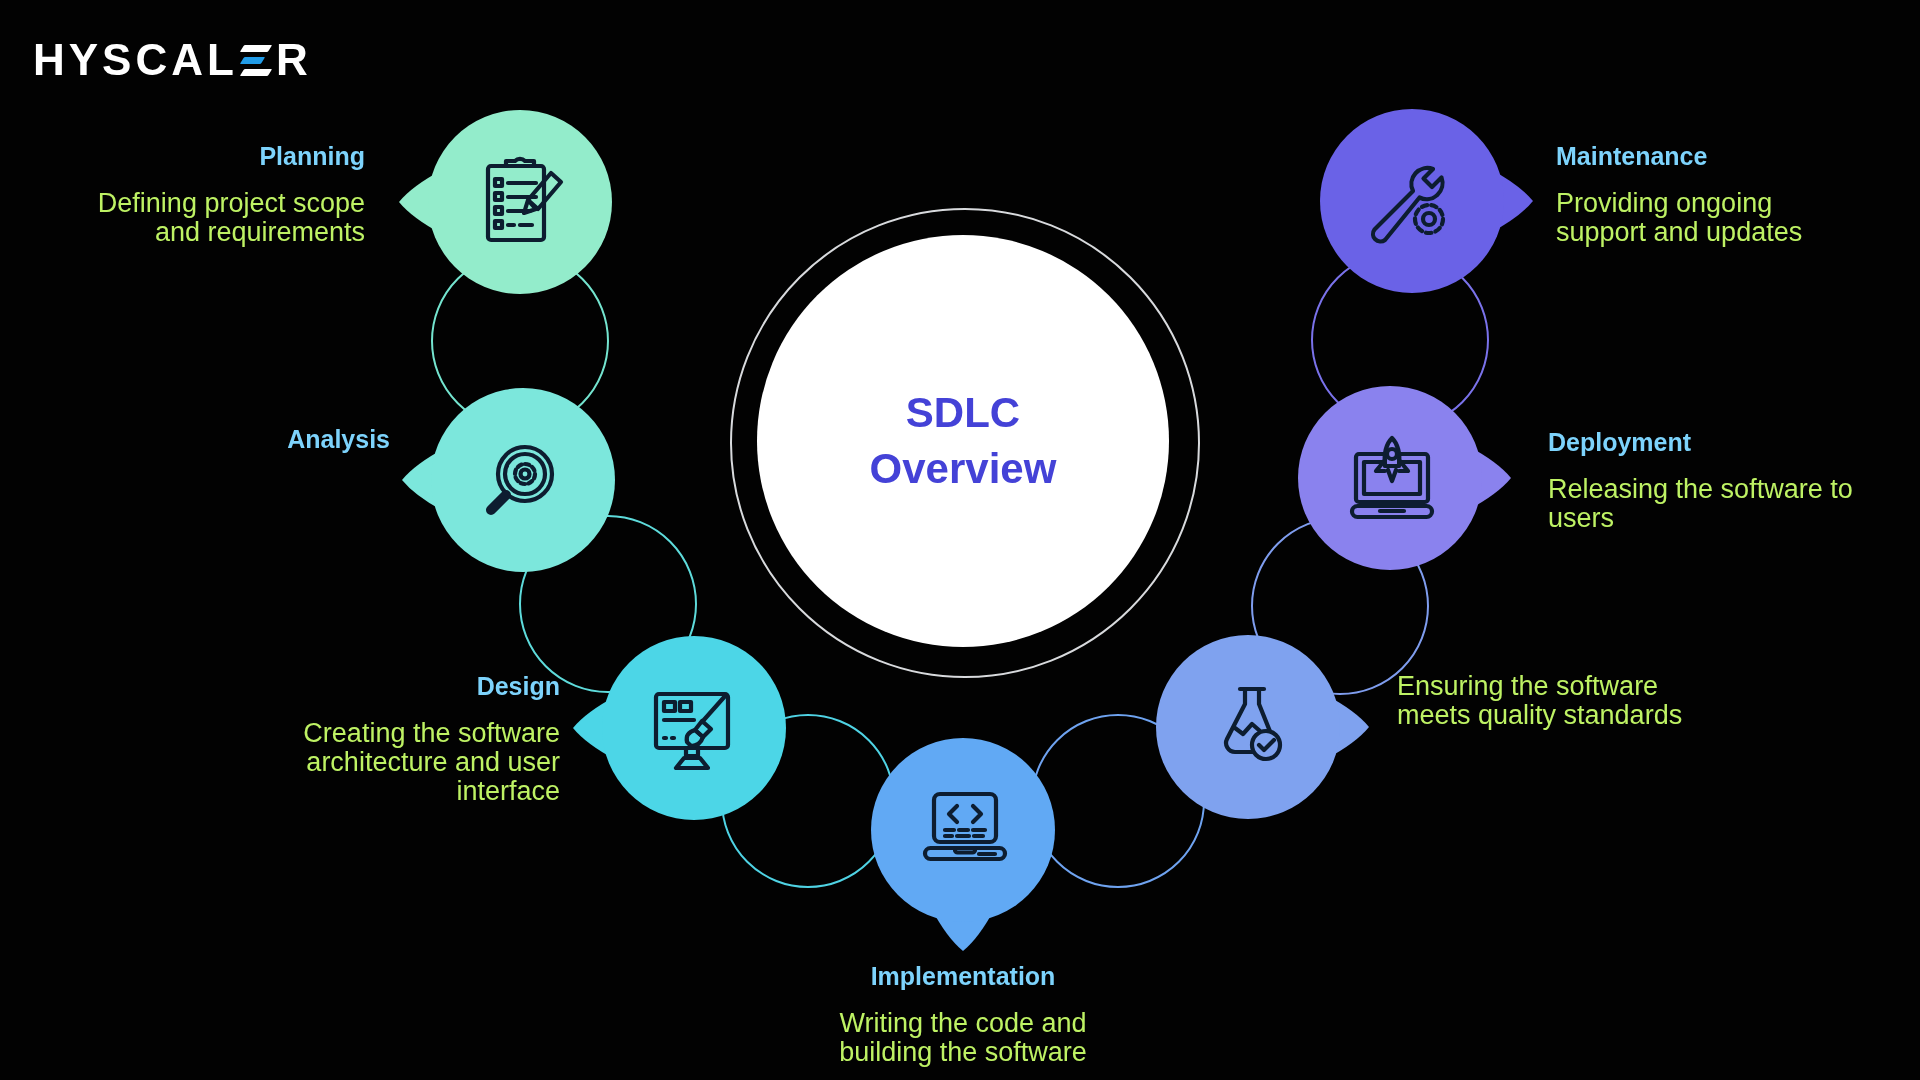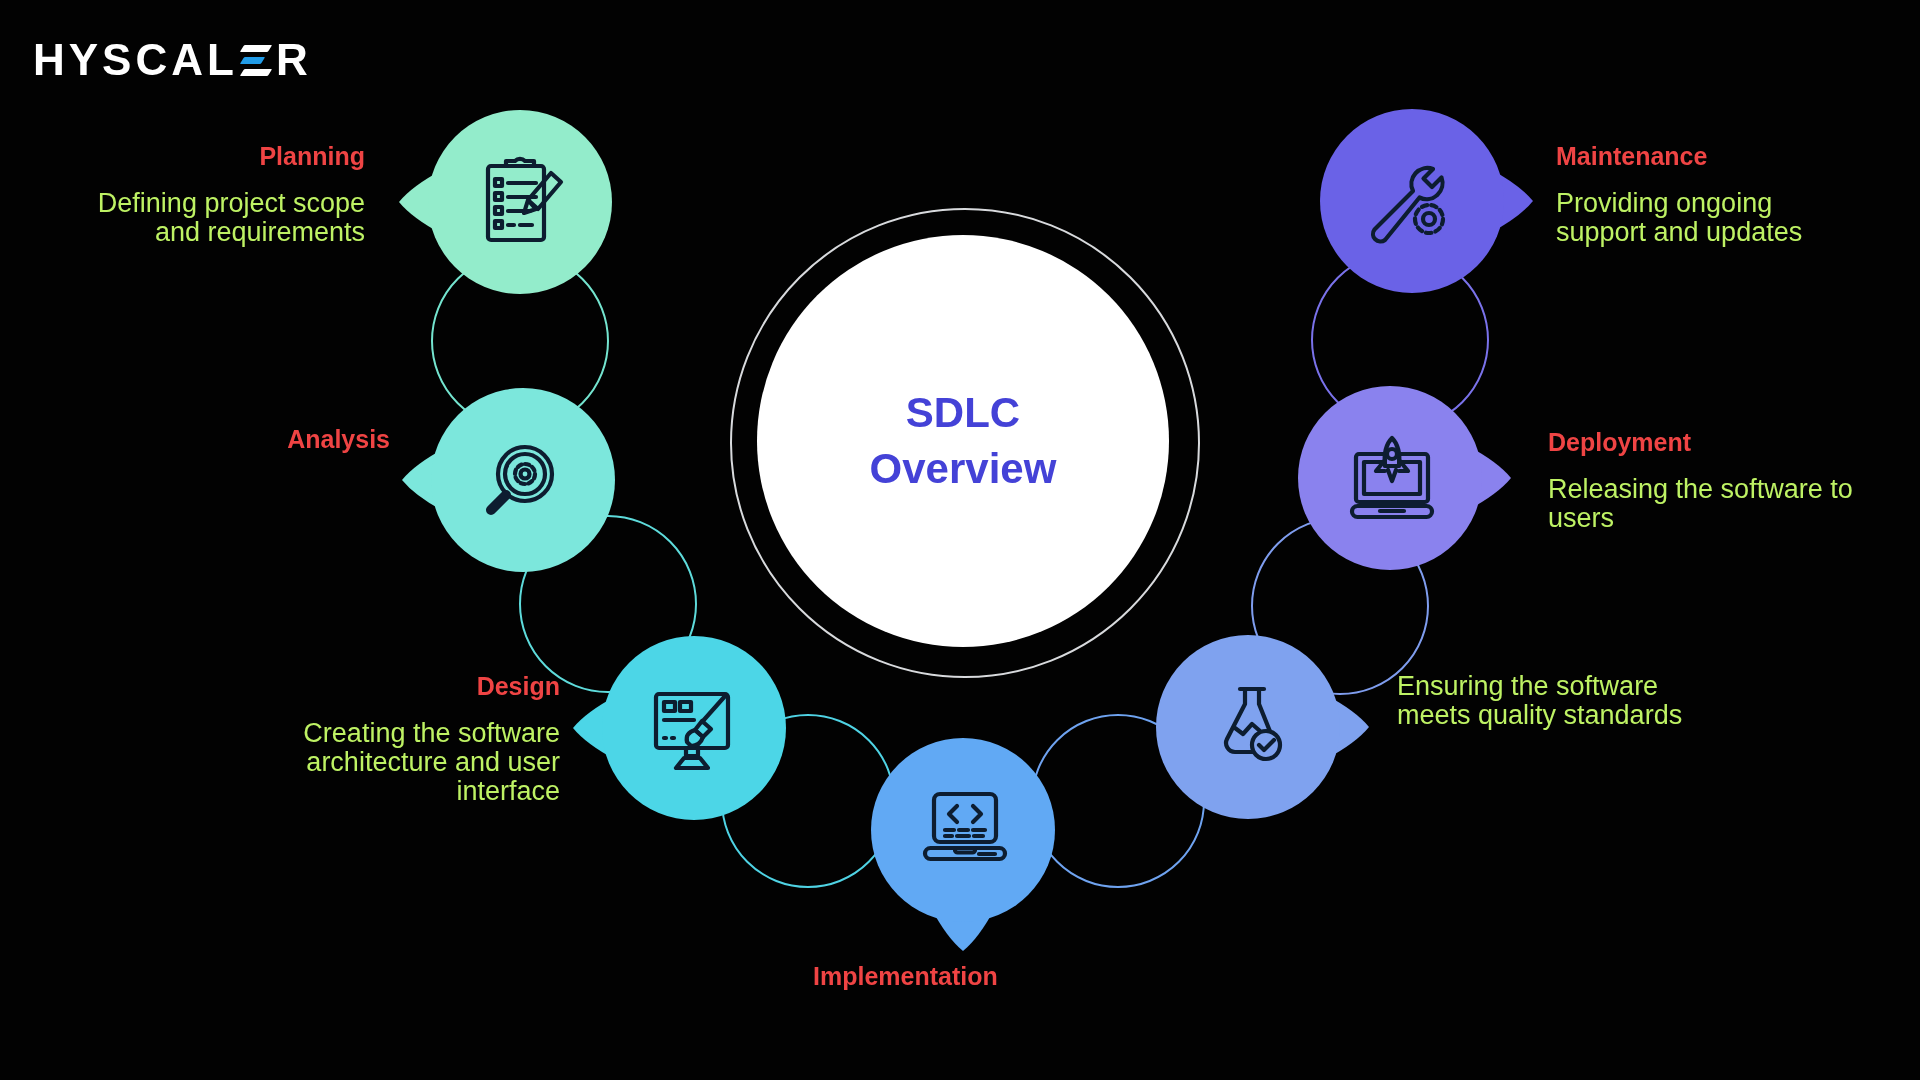--- a/index.html
+++ b/index.html
@@ -37,26 +37,26 @@
   .b-design         { left:564px;  top:598px; }
   .b-implementation { left:833px;  top:700px; }
   .b-testing        { left:1118px; top:597px; }
   .b-deployment     { left:1260px; top:348px; }
   .b-maintenance    { left:1282px; top:71px;  }
 
   .icon { stroke:#0d1d30; stroke-width:4.2; fill:none; stroke-linecap:round; stroke-linejoin:round; }
 
   
   .stage-text { position:absolute; z-index:5; }
-  .stage-title { font-size:25px; font-weight:700; color:#ef4444; margin-bottom:18px; }
+  .stage-title { font-size:25px; font-weight:700; color:#7dd3fc; margin-bottom:18px; }
   .stage-desc  { font-size:27px; line-height:29px; color:#bef264; white-space:pre-line; }
   .t-planning       { left:60px;   top:142px; width:305px; text-align:right; }
   .t-analysis       { left:80px;   top:425px; width:310px; text-align:right; }
   .t-design         { left:240px;  top:672px; width:320px; text-align:right; }
-  .t-implementation { left:813px;  top:962px; width:300px; text-align:left; }
+  .t-implementation { left:813px;  top:962px; width:300px; text-align:center; }
   .t-testing        { left:1397px; top:672px; width:330px; text-align:left; }
   .t-deployment     { left:1548px; top:428px; width:340px; text-align:left; }
   .t-maintenance    { left:1556px; top:142px; width:330px; text-align:left; }
 </style>
 </head>
 <body>
 
 <div class="canvas">
 
   <div class="logo">
@@ -188,20 +188,22 @@
   </div>
 
   <div class="stage-text t-design">
     <div class="stage-title">Design</div>
     <div class="stage-desc">Creating the software
 architecture and user interface</div>
   </div>
 
   <div class="stage-text t-implementation">
     <div class="stage-title">Implementation</div>
+    <div class="stage-desc">Writing the code and
+building the software</div>
   </div>
 
   <div class="stage-text t-testing">
     <div class="stage-desc">Ensuring the software
 meets quality standards</div>
   </div>
 
   <div class="stage-text t-maintenance">
     <div class="stage-title">Maintenance</div>
     <div class="stage-desc">Providing ongoing

